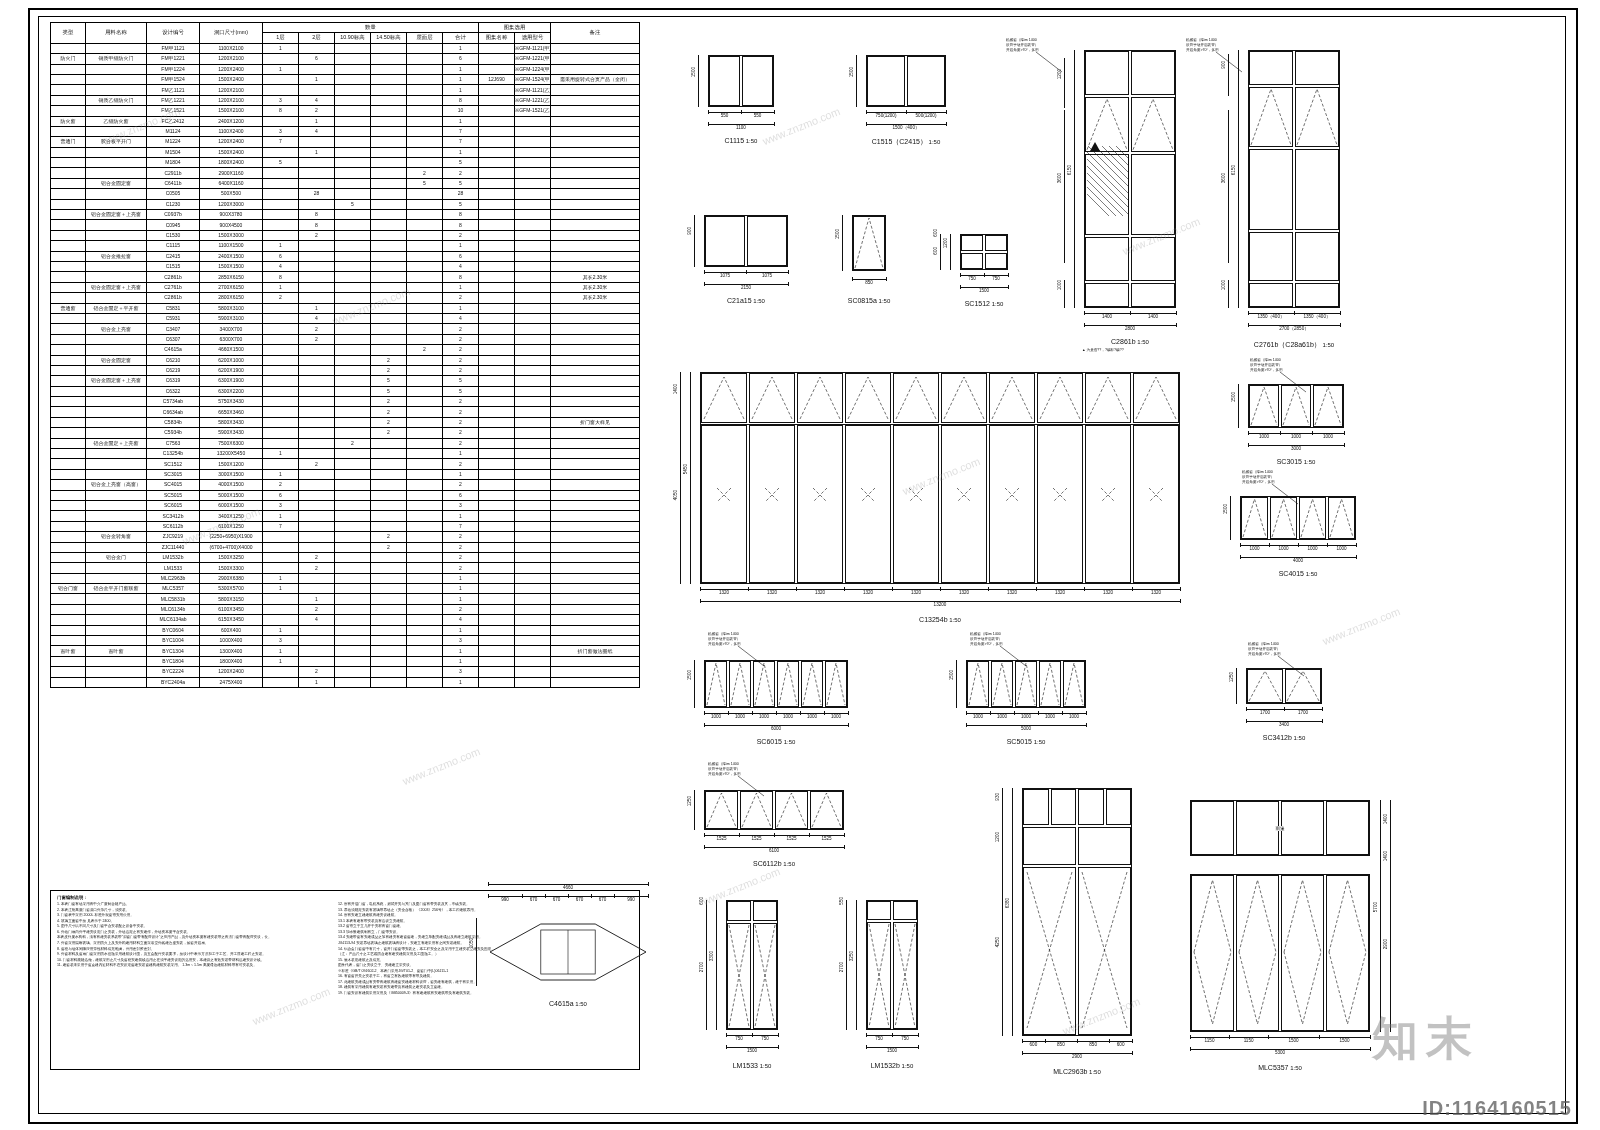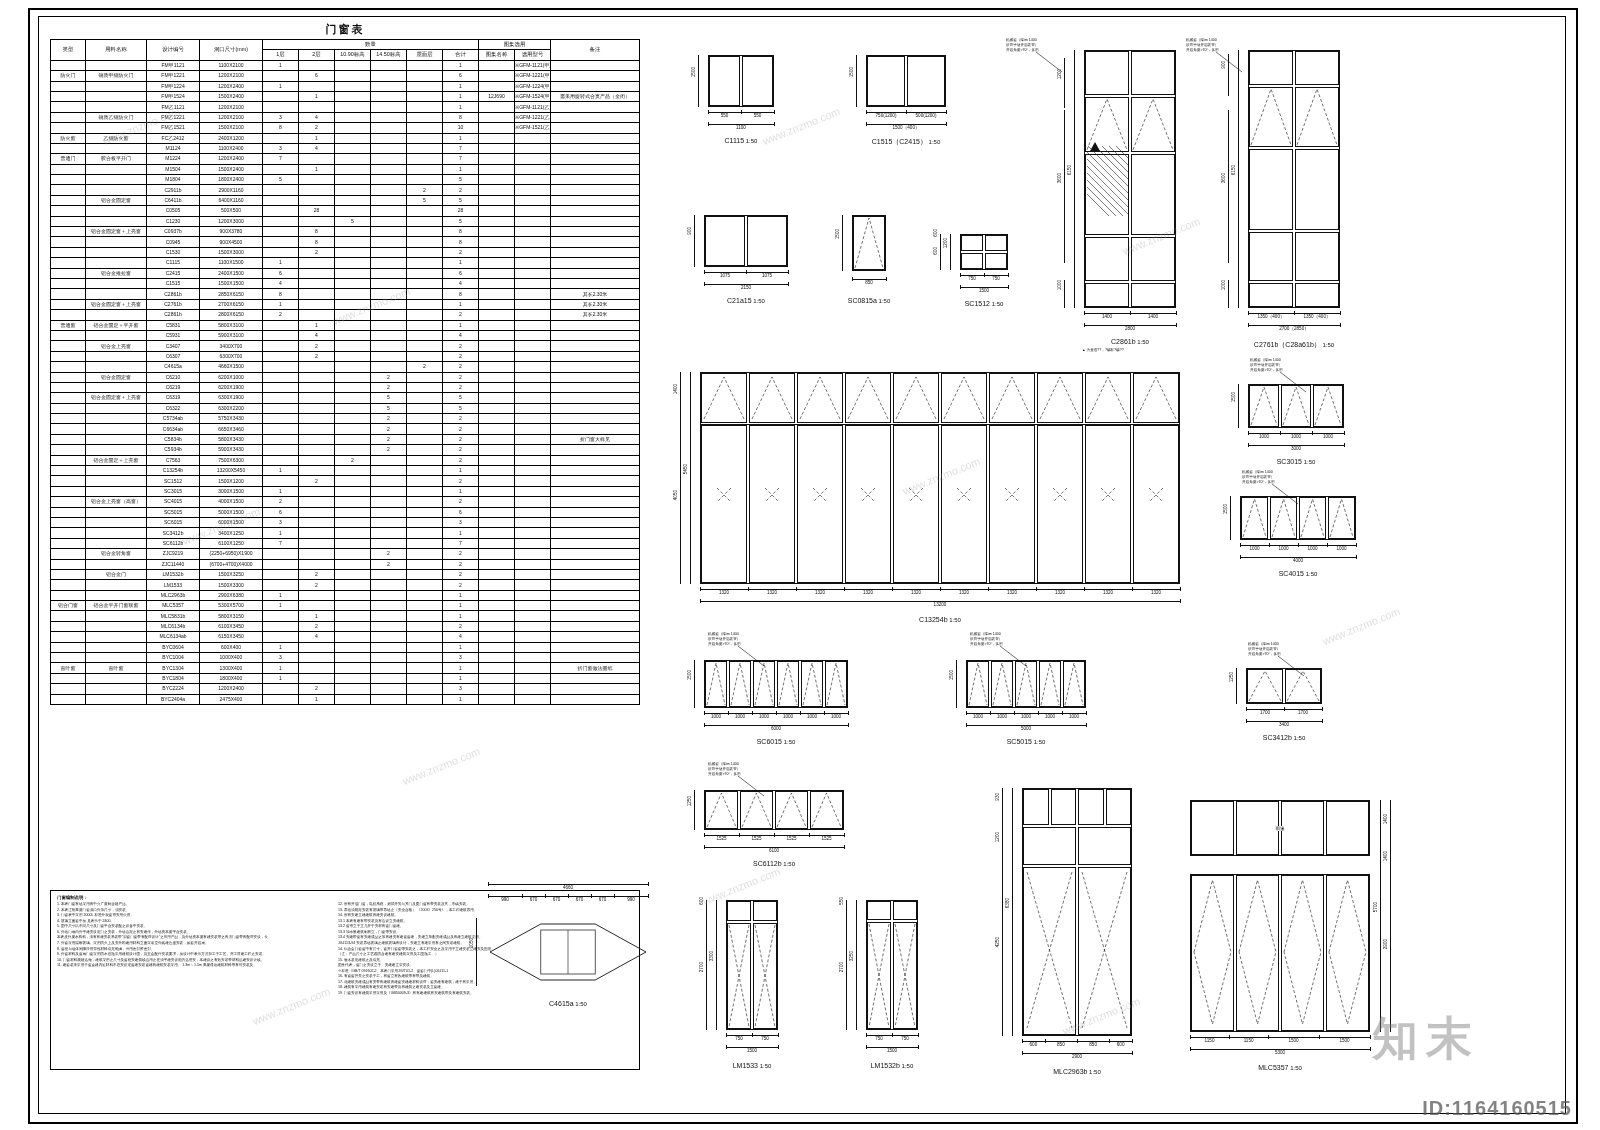--- a/index.html
+++ b/index.html
@@ -57,21 +57,20 @@
   .wm-id{position:absolute;right:28px;bottom:10px;font-size:20px;font-weight:bold;color:rgba(90,90,90,0.75);letter-spacing:1px;}
 </style>
 </head>
 <body>
 
 <div id="sheet">
   <div class="frame-outer"></div>
   <div class="frame-inner"></div>
 
   <div id="schedule">
-    <div class="title">门窗表</div>
     <table class="sched">
       <thead>
         <tr>
           <th class="cw-type" rowspan="2">类型</th>
           <th class="cw-name" rowspan="2">用料名称</th>
           <th class="cw-code" rowspan="2">设计编号</th>
           <th class="cw-size" rowspan="2">洞口尺寸(mm)</th>
           <th colspan="6">数量</th>
           <th colspan="2">图集选用</th>
           <th class="cw-rem" rowspan="2">备注</th>

